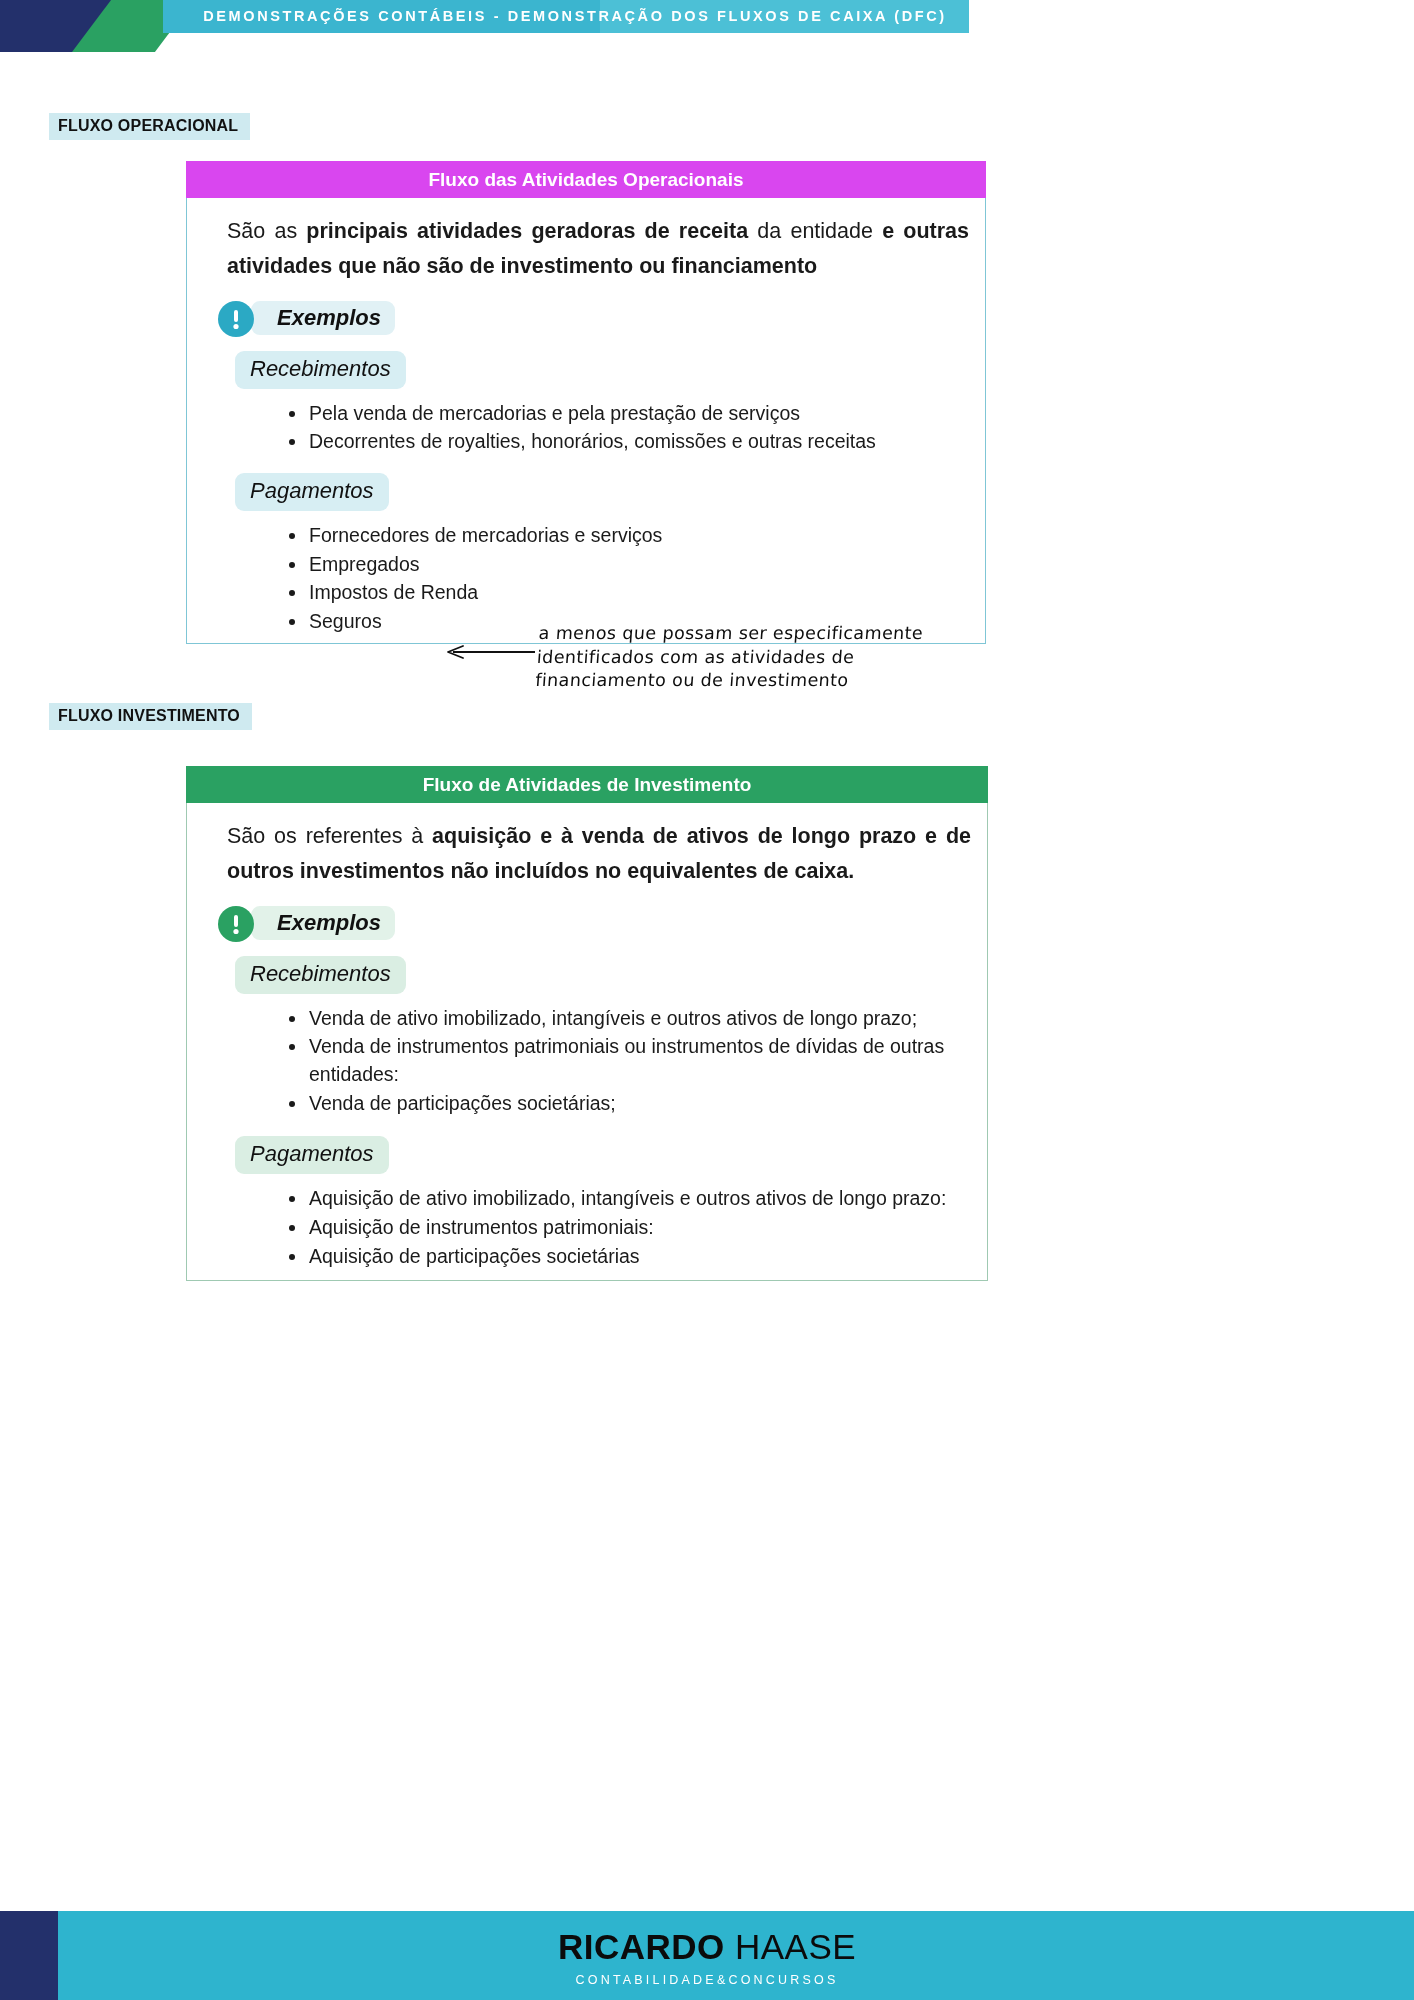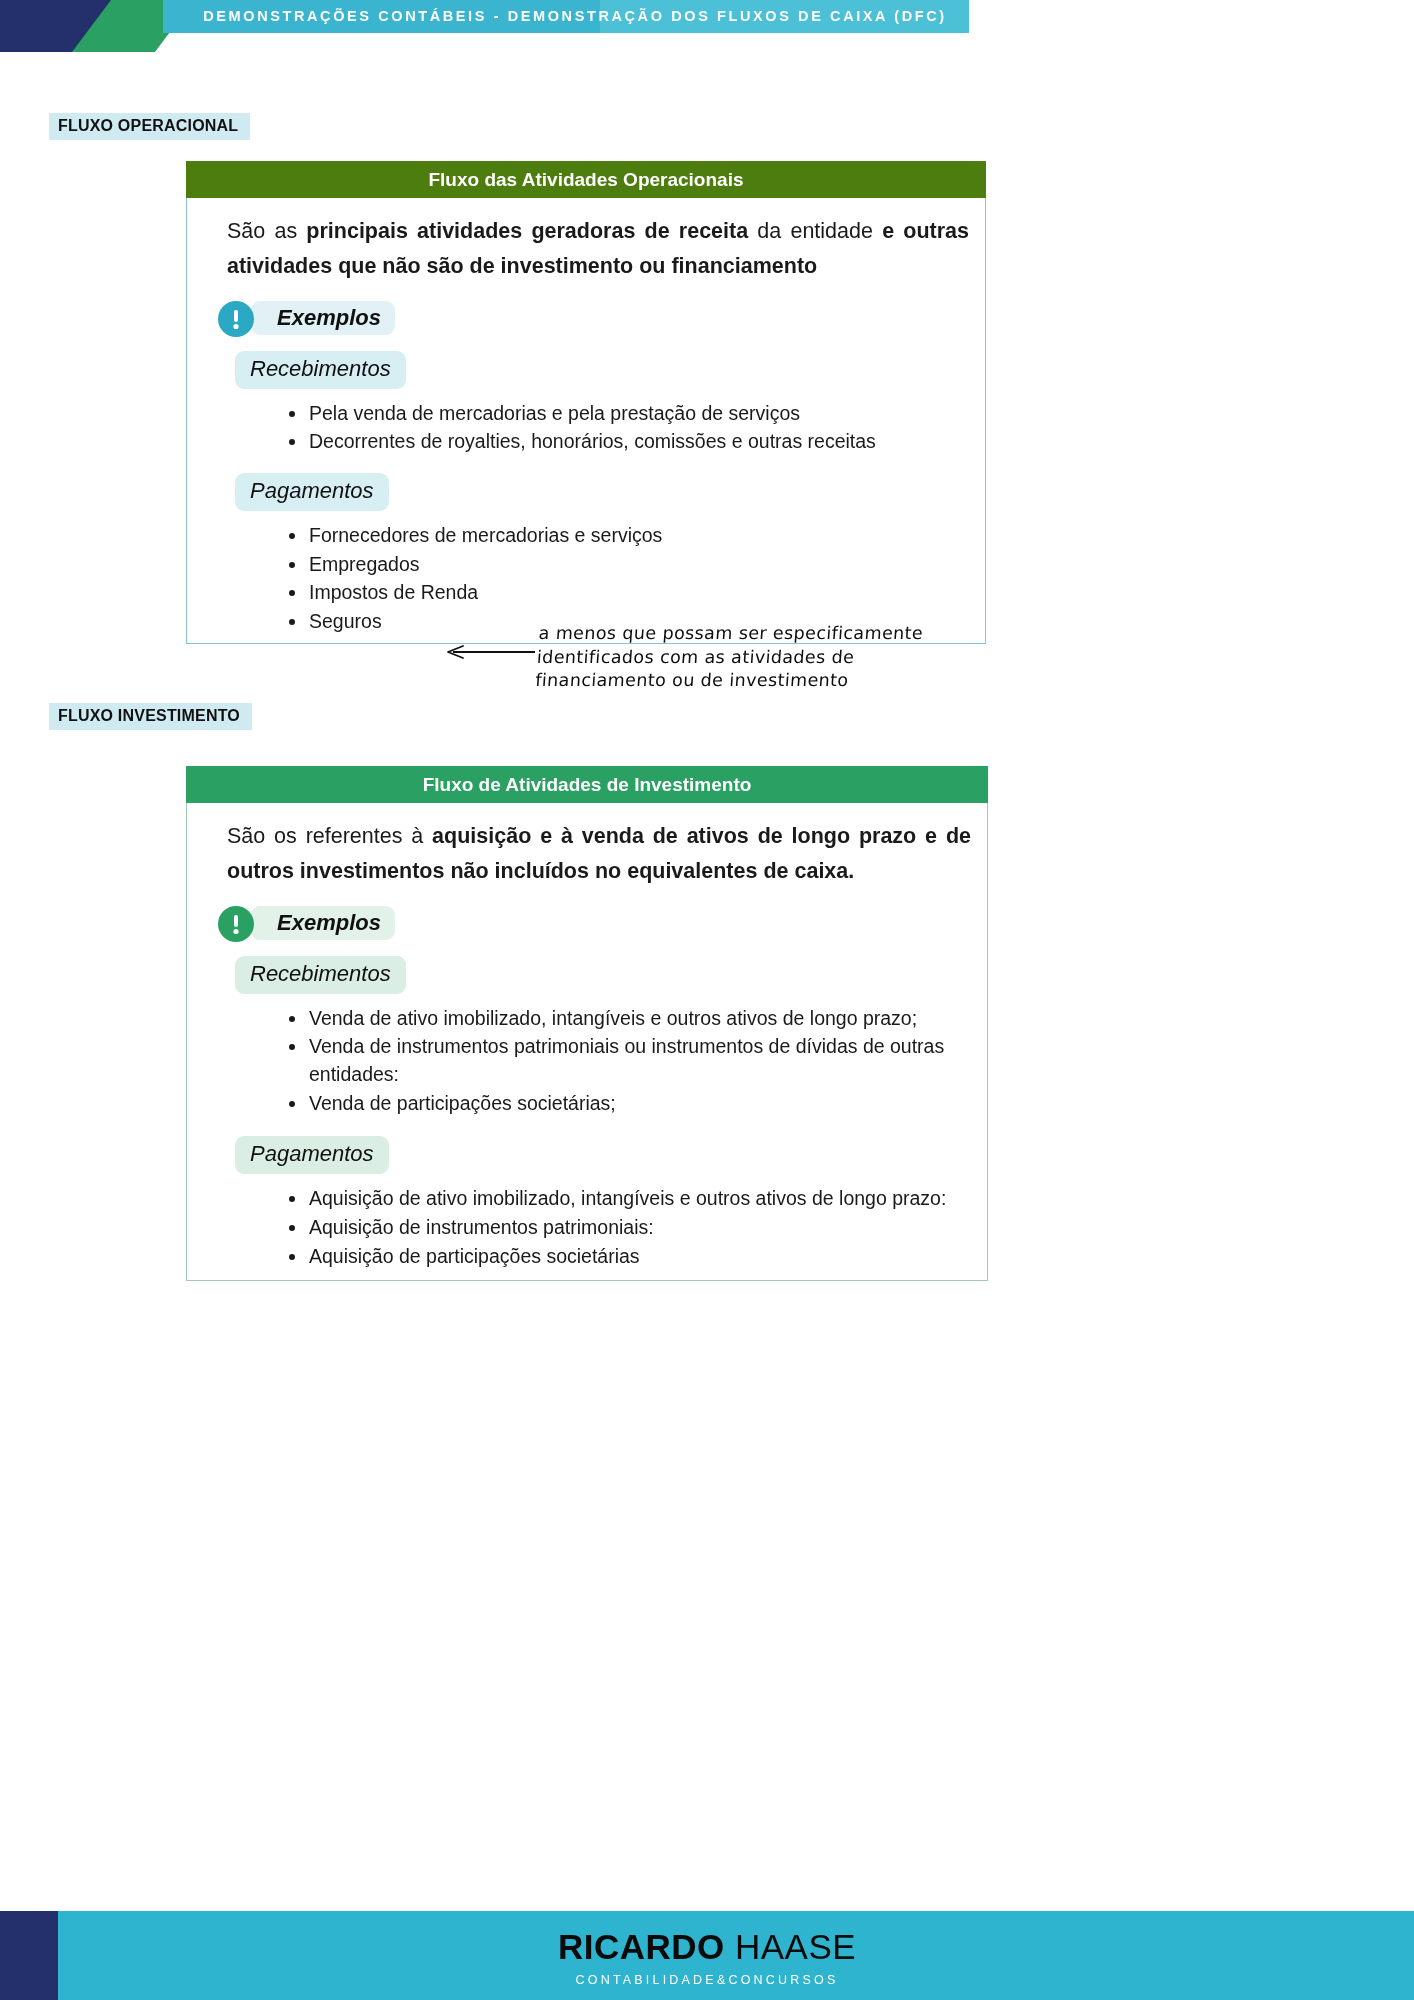--- a/index.html
+++ b/index.html
@@ -98,21 +98,21 @@
     border-top: none;
     padding: 16px 16px 20px 40px;
     position: relative;
     min-height: 10px;
   }
 
   #card-operacional {
     left: 186px; top: 161px;
     width: 800px;
   }
-  #card-operacional .card-head { background: #4d7c0f; }
+  #card-operacional .card-head { background: #d946ef; }
   #card-operacional .card-body { border-color: #7fc6d6; height: 446px; }
 
   #card-investimento {
     left: 186px; top: 766px;
     width: 802px;
   }
   #card-investimento .card-head { background: #2aa162; }
   #card-investimento .card-body { border-color: #9fc9b2; height: 478px; }
 
   

